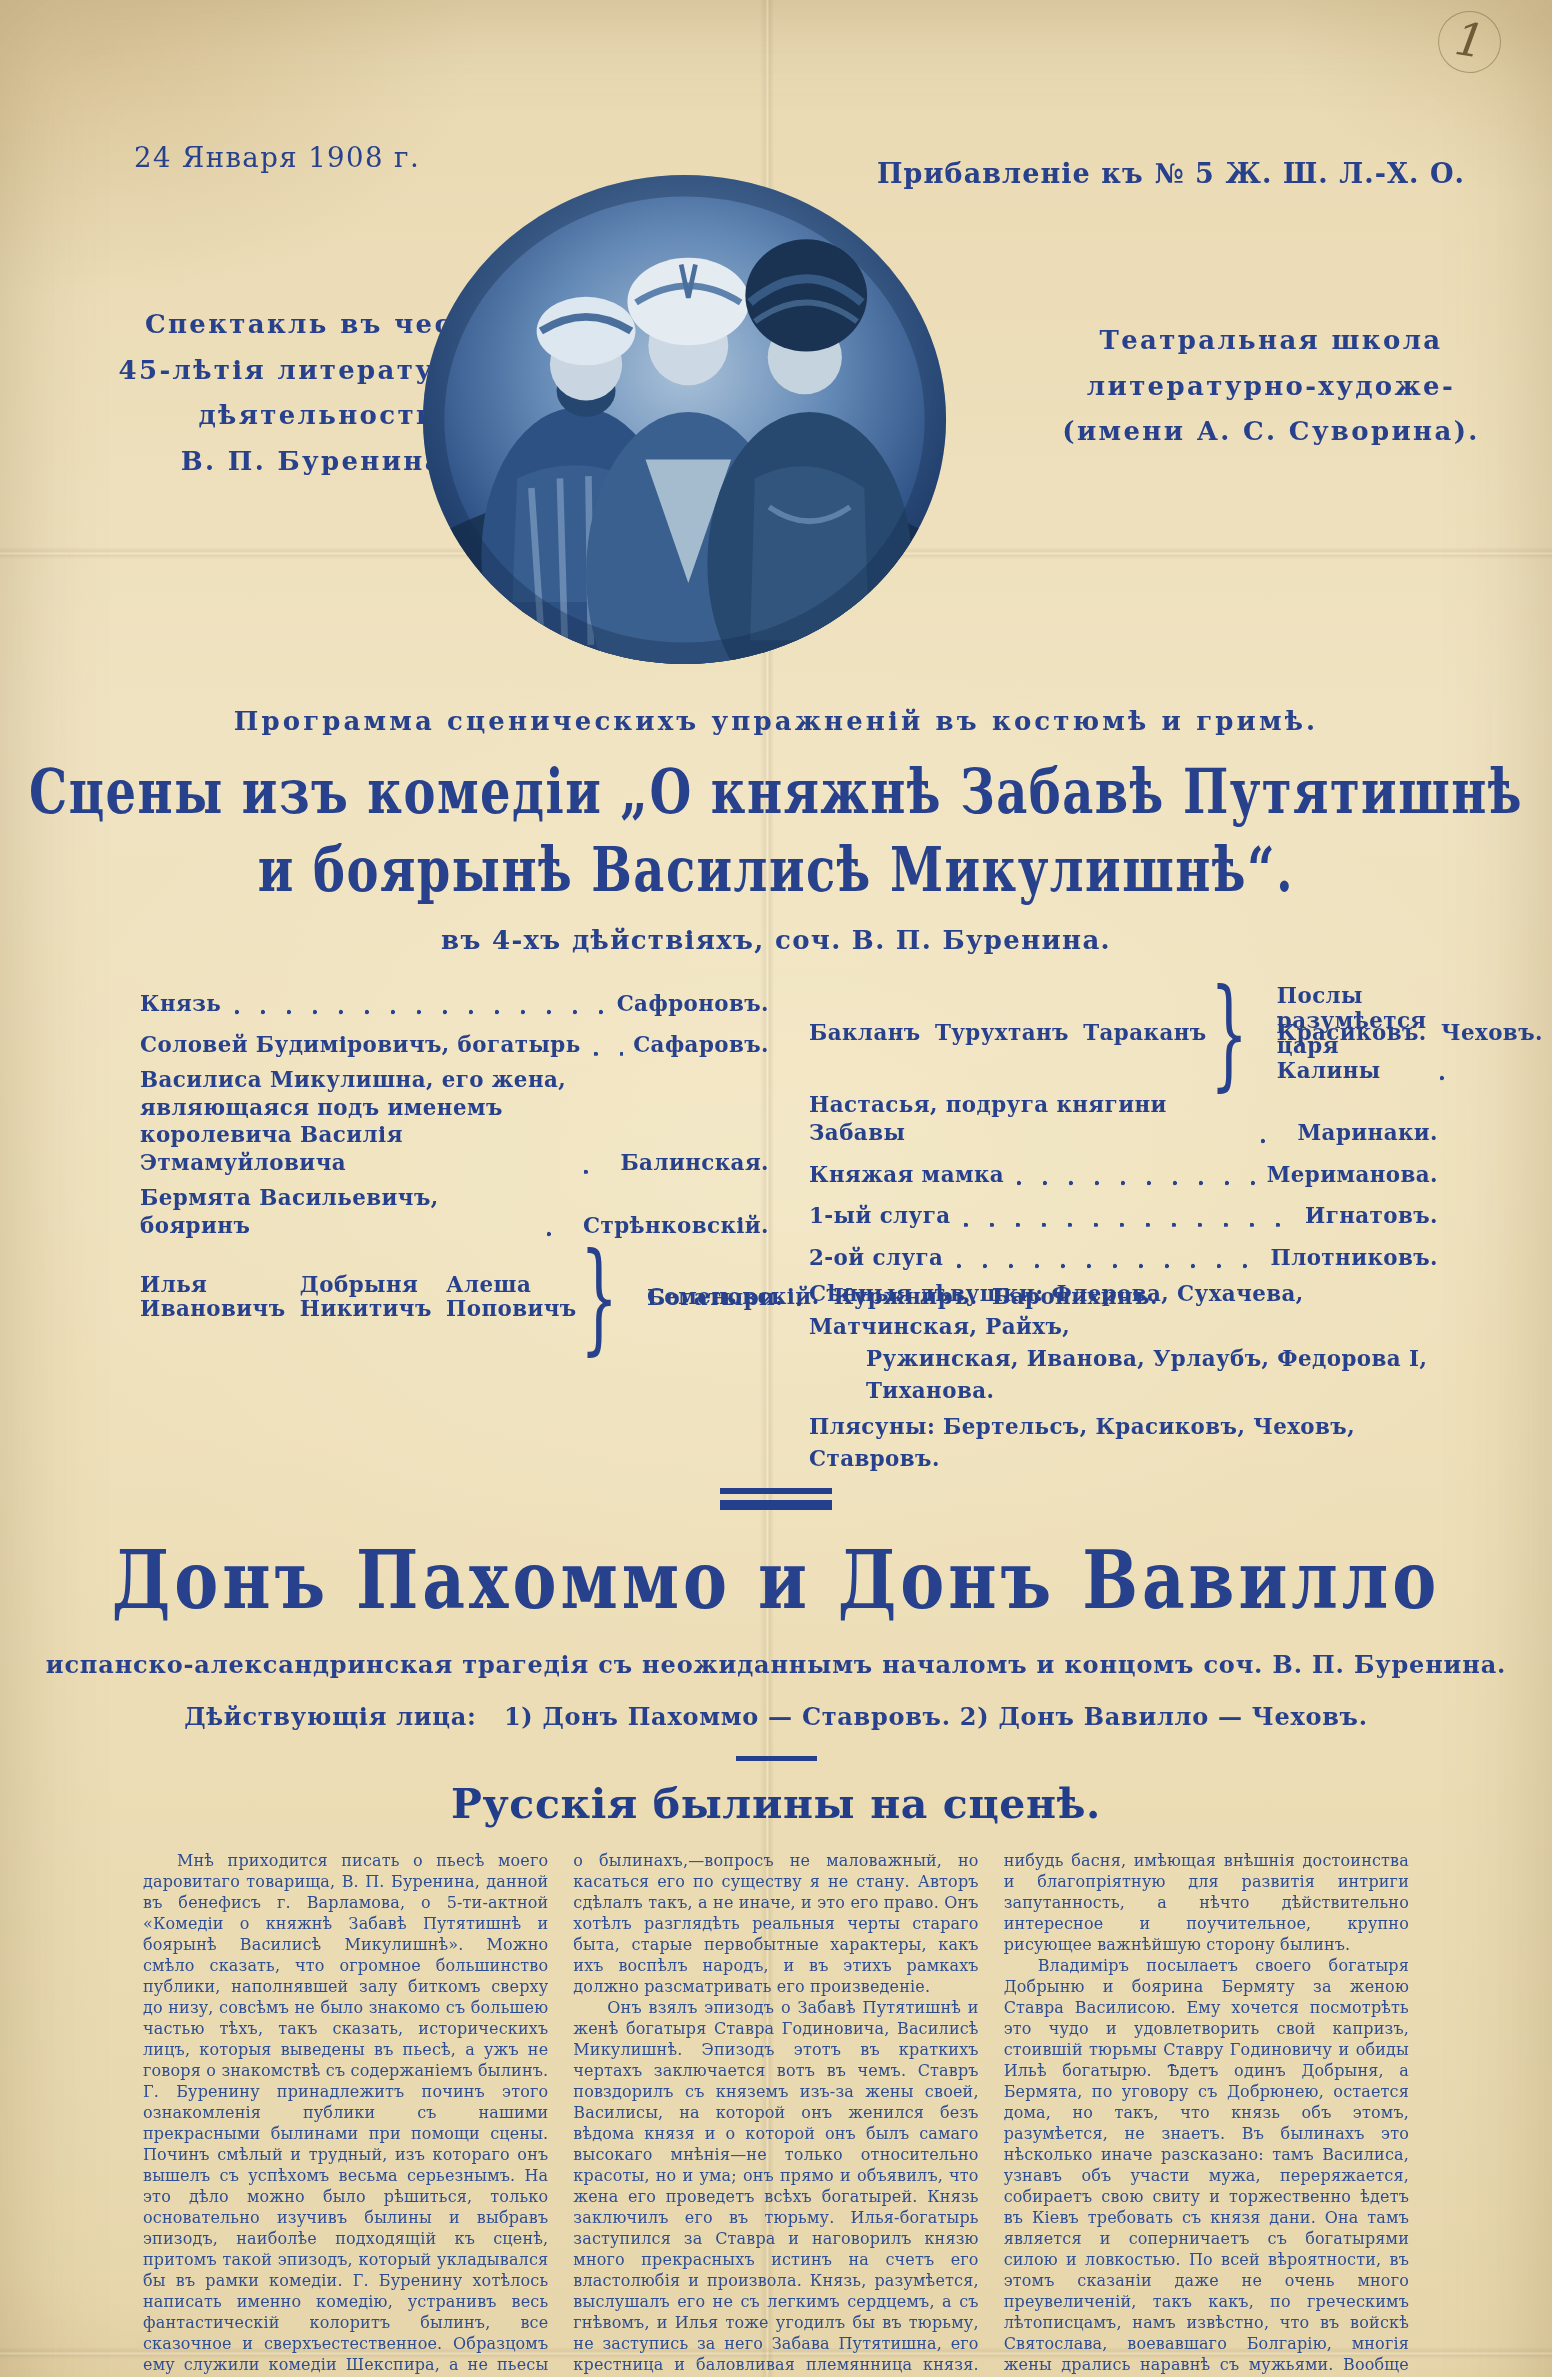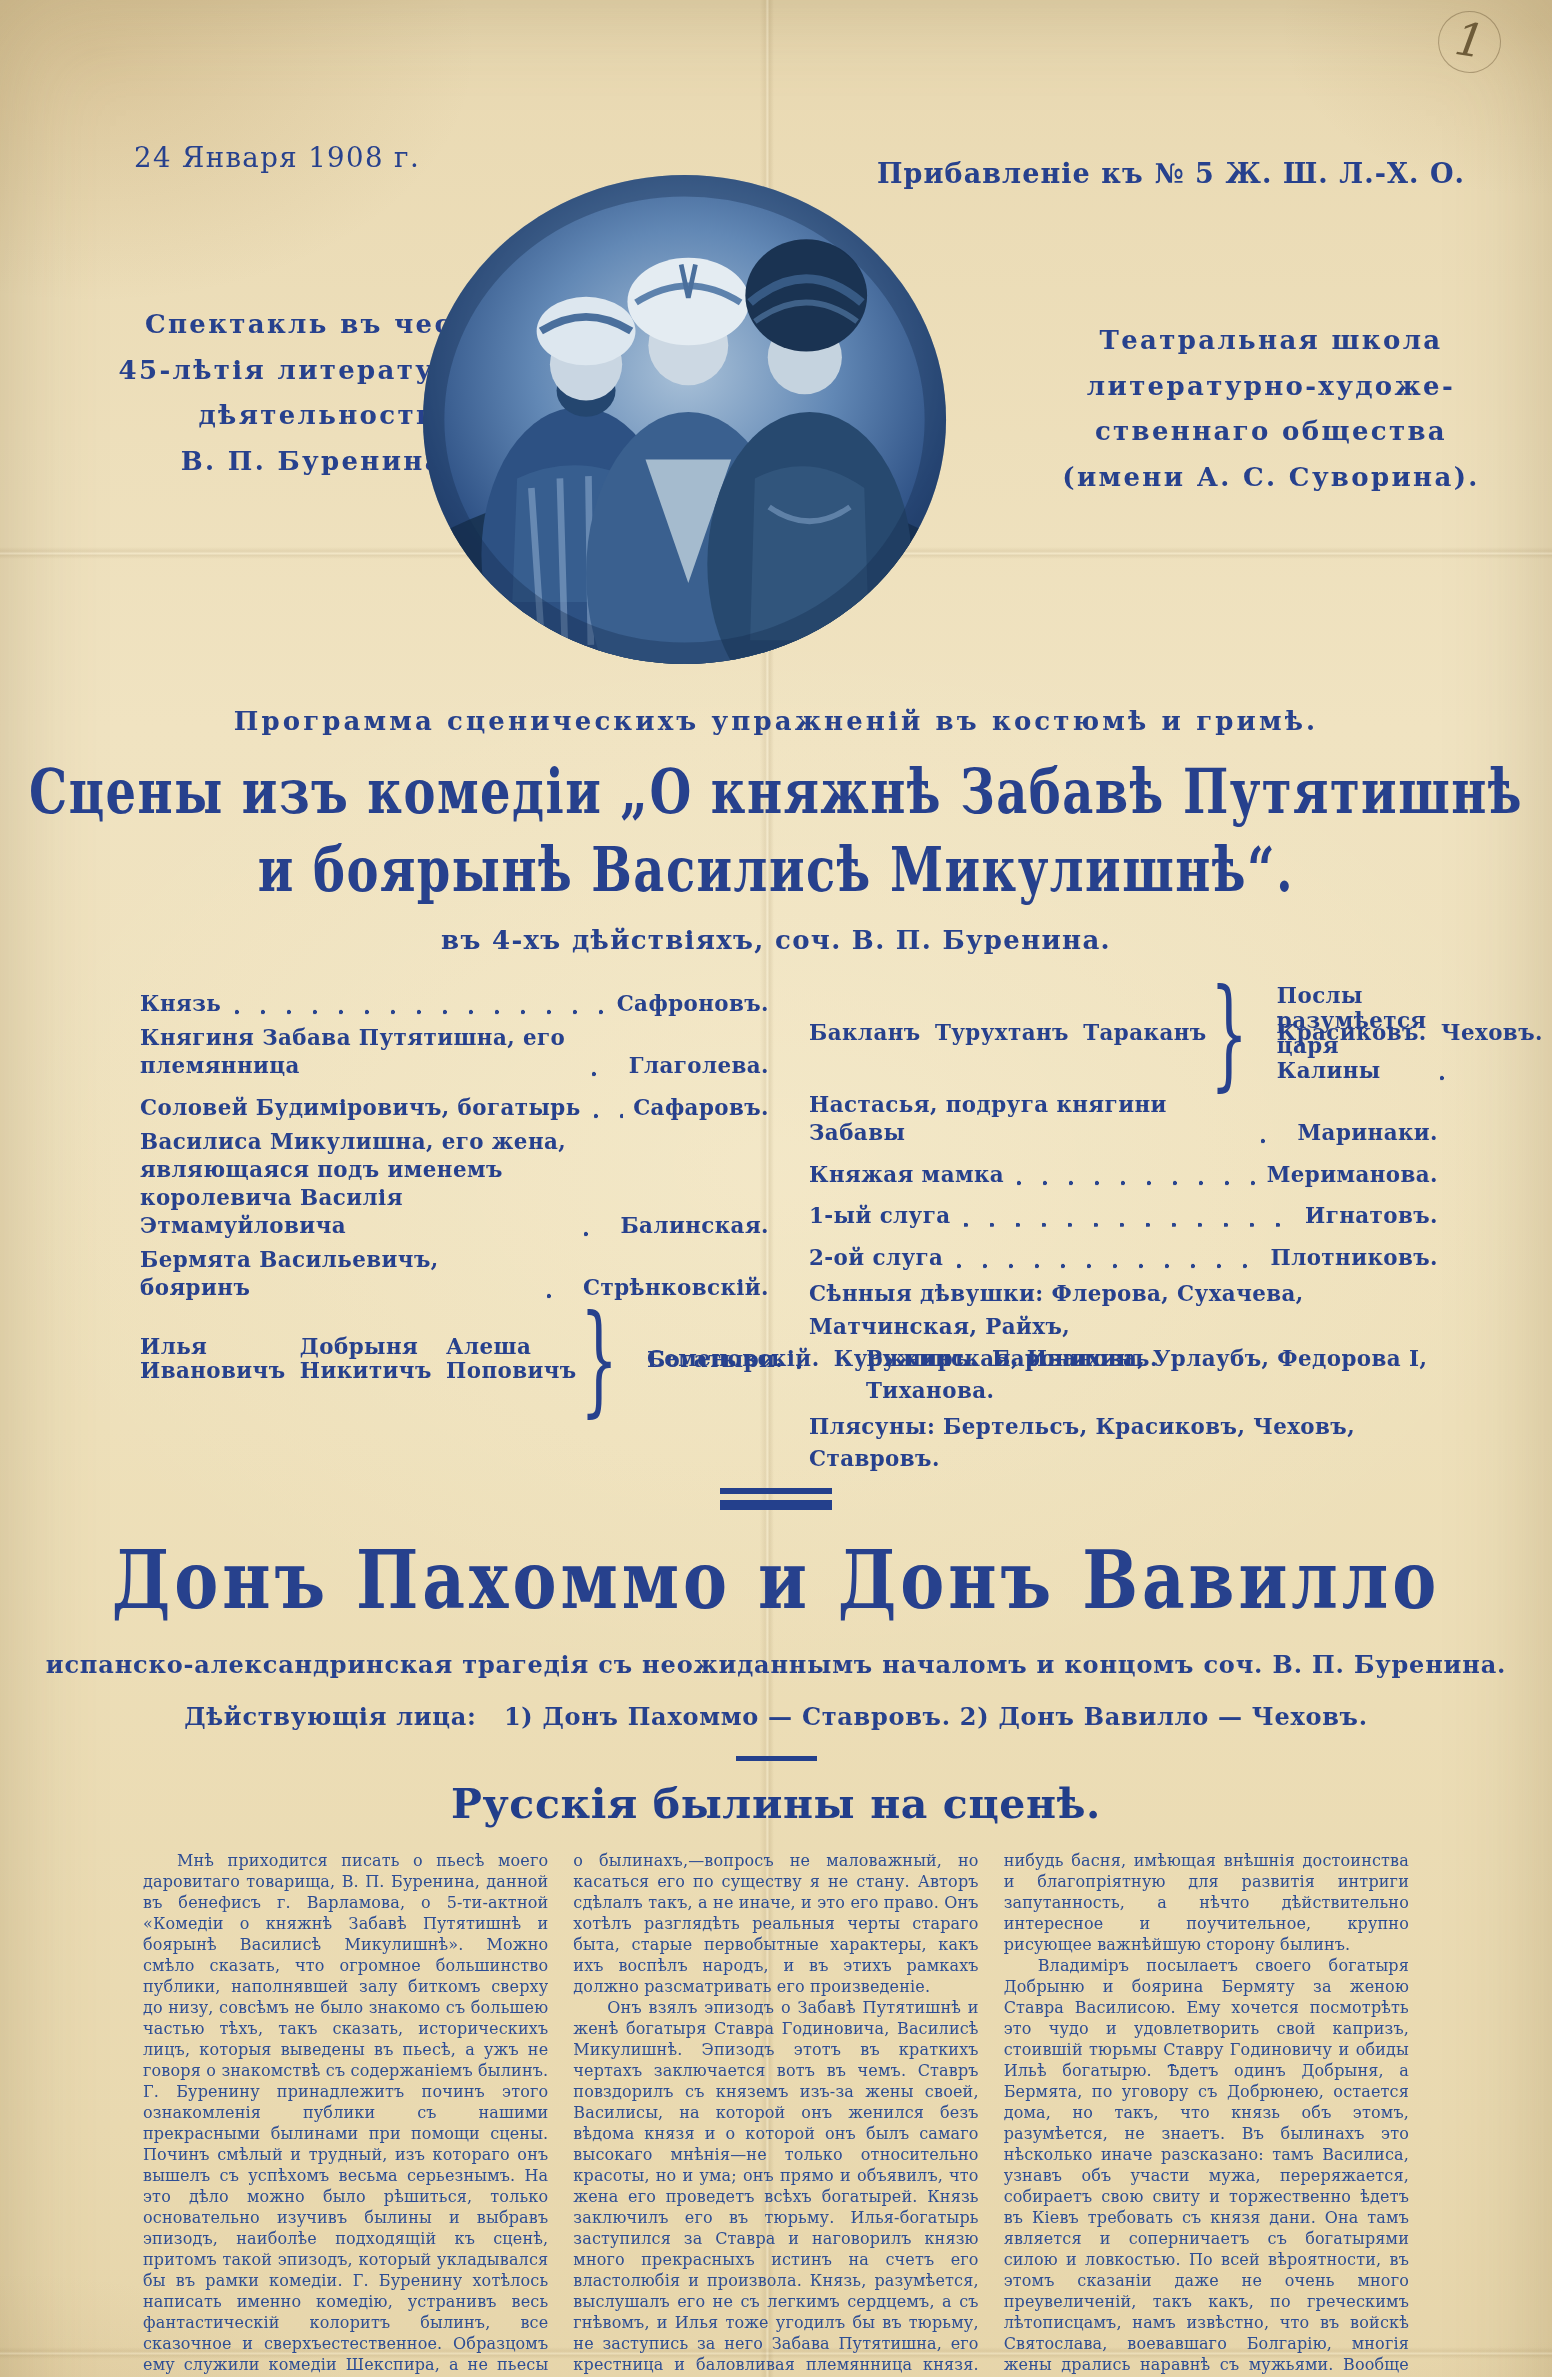--- a/index.html
+++ b/index.html
@@ -99,21 +99,20 @@
   <div class="sideblock honor">
     <div>Спектакль въ честь</div>
     <div>45-лѣтія литературной</div>
     <div>дѣятельности</div>
     <div>В. П. Буренина.</div>
   </div>
 
   <div class="sideblock school">
     <div>Театральная школа</div>
     <div>литературно-художе-</div>
-    <div>ственнаго общества</div>
     <div>(имени А. С. Суворина).</div>
   </div>
 
   <div class="photo-wrap">
     <svg viewBox="0 0 1104 1032">
       <defs>
         <radialGradient id="pg" cx="50%" cy="40%" r="68%">
           <stop offset="0%" stop-color="#a9c1d8"></stop>
           <stop offset="42%" stop-color="#6288b5"></stop>
           <stop offset="76%" stop-color="#2e5185"></stop>
@@ -169,25 +168,20 @@
     <div class="subtitle">въ 4-хъ дѣйствіяхъ, соч. В. П. Буренина.</div>
 
     <div class="cast">
       <div class="castcol">
         <div class="crow">
           <span class="role">Князь</span>
           <span class="leader"></span>
           <span class="actor">Сафроновъ.</span>
         </div>
         <div class="crow">
-          <span class="role">Княгиня Забава Путятишна, его племянница</span>
-          <span class="leader"></span>
-          <span class="actor">Глаголева.</span>
-        </div>
-        <div class="crow">
           <span class="role">Соловей Будиміровичъ, богатырь</span>
           <span class="leader"></span>
           <span class="actor">Сафаровъ.</span>
         </div>
         <div class="crow">
           <span class="role">Василиса Микулишна, его жена, являющаяся подъ именемъ королевича Василія Этмамуйловича</span>
           <span class="leader"></span>
           <span class="actor">Балинская.</span>
         </div>
         <div class="crow">

